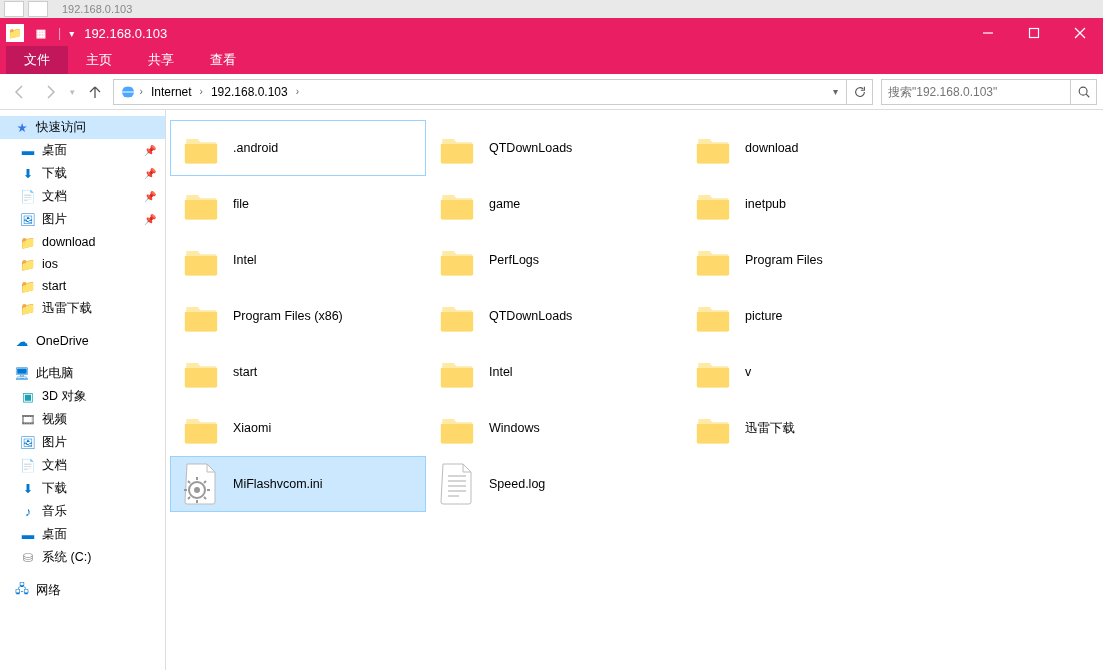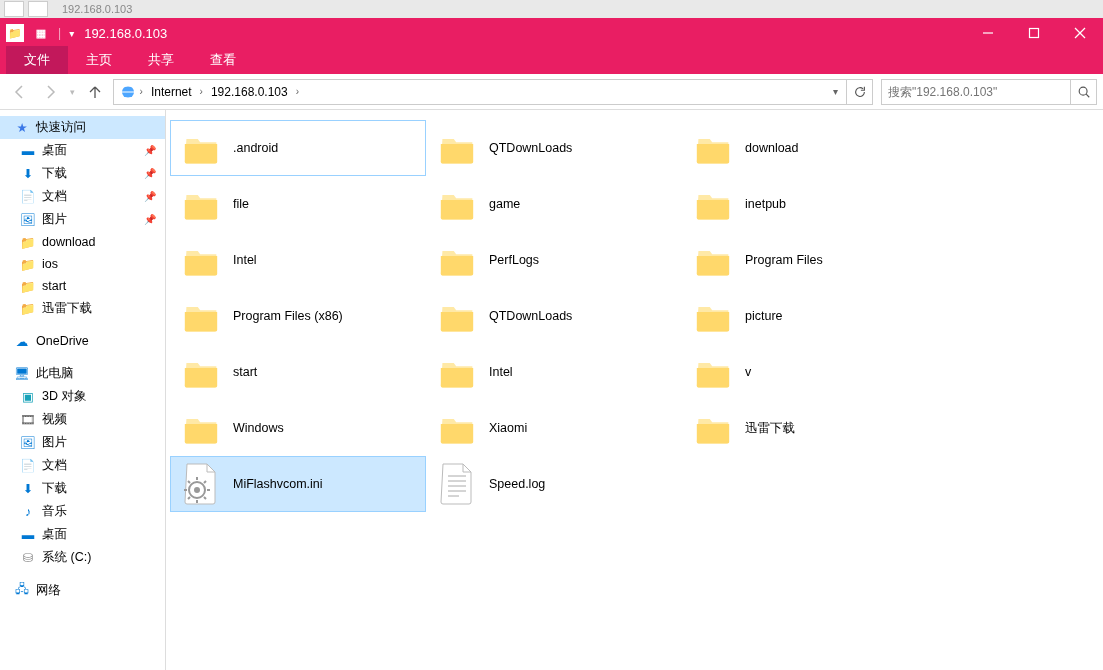--- a/index.html
+++ b/index.html
@@ -402,29 +402,29 @@
             </svg>
           </div>
        <div class="label">v</div>
      </div>
         <div class="item">
        <div class="thumb">
             <svg class="folder-ico" viewBox="0 0 42 42">
               <use href="#svg-folder"></use>
             </svg>
           </div>
+       <div class="label">Xiaomi</div>
+     </div>
+        <div class="item">
+       <div class="thumb">
+            <svg class="folder-ico" viewBox="0 0 42 42">
+              <use href="#svg-folder"></use>
+            </svg>
+          </div>
        <div class="label">Windows</div>
-     </div>
-        <div class="item">
-       <div class="thumb">
-            <svg class="folder-ico" viewBox="0 0 42 42">
-              <use href="#svg-folder"></use>
-            </svg>
-          </div>
-       <div class="label">Xiaomi</div>
      </div>
         <div class="item">
        <div class="thumb">
             <svg class="folder-ico" viewBox="0 0 42 42">
               <use href="#svg-folder"></use>
             </svg>
           </div>
        <div class="label">迅雷下载</div>
      </div>
         <div class="item sel">

